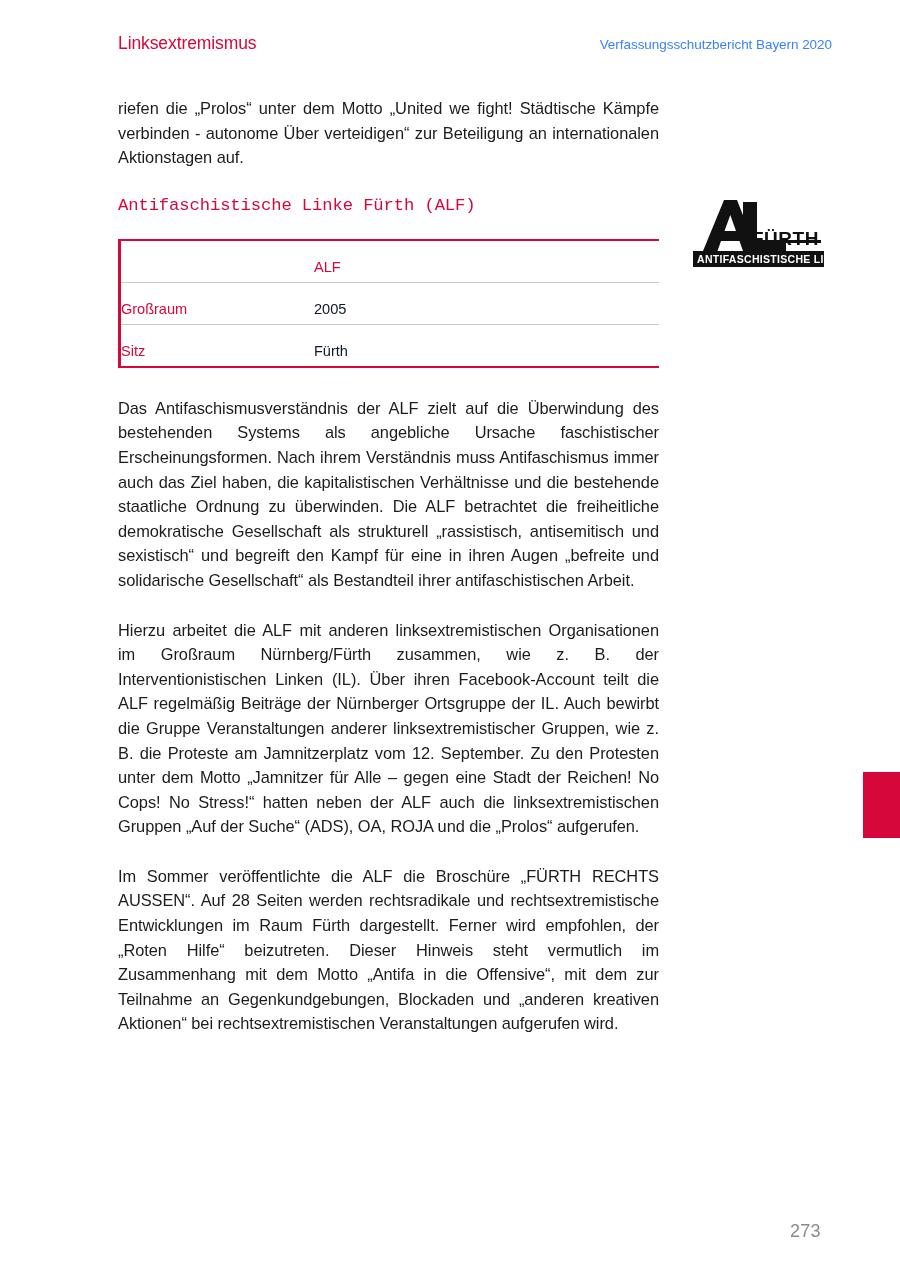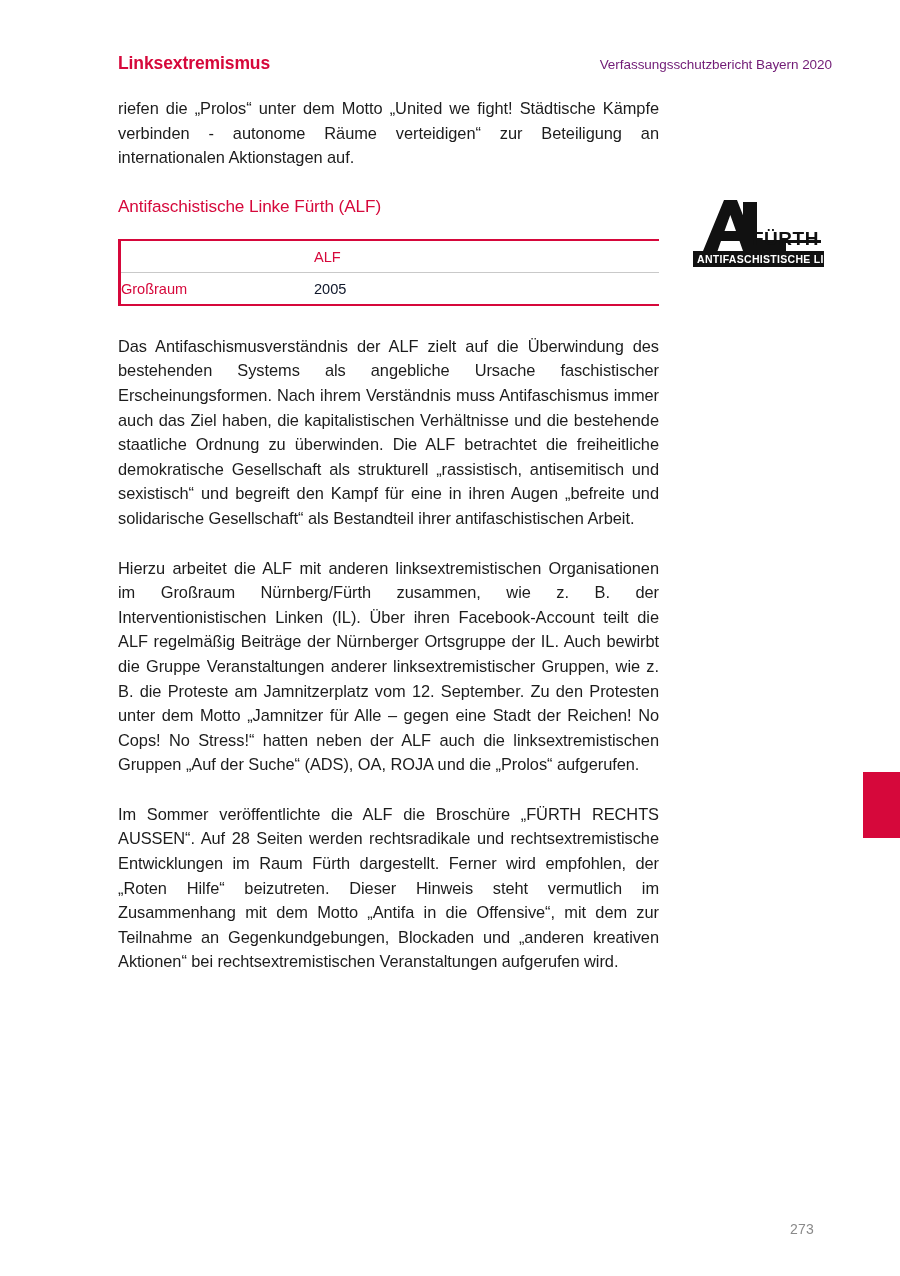--- a/index.html
+++ b/index.html
@@ -27,29 +27,28 @@
     position: absolute;
     left: 118px;
     top: 33px;
     width: 714px;
     display: flex;
     align-items: baseline;
     justify-content: space-between;
   }
   .rh-section {
     font-size: 17.5px;
-    font-weight: bold;
+    font-weight: normal;
     color: #d6083b;
     letter-spacing: -0.1px;
-    margin-top: 20px;
   }
   .rh-report {
     font-size: 13.5px;
     font-weight: normal;
-    color: #701a75;
+    color: #3b82f6;
     letter-spacing: -0.05px;
   }
 
   
   .content {
     position: absolute;
     left: 118px;
     top: 96px;
     width: 541px;
   }
@@ -66,38 +65,39 @@
   p.body.last { margin-bottom: 4px; }
 
   
   h2.section-heading {
     margin: 0 0 22px 0;
     font-size: 17.2px;
     font-weight: normal;
     color: #d6083b;
     letter-spacing: -0.1px;
     line-height: 22px;
+    font-family: Liberation Mono, monospace;
   }
 
   
   .fact-table-wrap {
     margin: 0 0 28px 0;
     width: 541px;
   }
   table.fact-table {
     width: 100%;
     border-collapse: collapse;
     border-left: 3px solid #d6083b;
     border-top: 2px solid #d6083b;
     border-bottom: 2px solid #d6083b;
     table-layout: fixed;
   }
   table.fact-table td,
   table.fact-table th {
-    padding: 7px 0 6px 0;
+    padding: 17px 0 6px 0;
     font-size: 14.6px;
     font-weight: normal;
     text-align: left;
     vertical-align: baseline;
     line-height: 18px;
     letter-spacing: -0.05px;
   }
   table.fact-table tr { border-bottom: 1px solid #c9c9c9; }
   table.fact-table tr:last-child { border-bottom: none; }
   th.col-label, td.col-label {
@@ -129,52 +129,56 @@
     width: 37px;
     height: 66px;
     background: #d6083b;
   }
 
   
   .folio {
     position: absolute;
     left: 790px;
     top: 1221px;
-    font-size: 14px;
+    font-size: 18px;
     color: #8a8a8a;
     letter-spacing: 0.2px;
   }
 </style>
 </head>
 <body>
 
 <div class="page">
 
   <div class="running-head">
     <span class="rh-section">Linksextremismus</span>
     <span class="rh-report">Verfassungsschutzbericht Bayern 2020</span>
   </div>
 
   <div class="content">
 
-    <p class="body">riefen die „Prolos“ unter dem Motto „United we fight! Städtische Kämpfe verbinden - autonome Räume verteidigen“ zur Beteiligung an internationalen Aktionstagen auf.</p>
+    <p class="body">riefen die „Prolos“ unter dem Motto „United we fight! Städtische Kämpfe verbinden - autonome Über verteidigen“ zur Beteiligung an internationalen Aktionstagen auf.</p>
 
     <h2 class="section-heading">Antifaschistische Linke Fürth (ALF)</h2>
 
     <div class="fact-table-wrap">
       <table class="fact-table">
         <tbody>
           <tr class="header-row">
             <th class="col-label"></th>
             <th class="col-value">ALF</th>
           </tr>
           <tr>
             <td class="col-label">Großraum</td>
             <td class="col-value">2005</td>
           </tr>
+          <tr>
+            <td class="col-label">Sitz</td>
+            <td class="col-value">Fürth</td>
+          </tr>
         </tbody>
       </table>
     </div>
 
     <p class="body">Das Antifaschismusverständnis der ALF zielt auf die Überwindung des bestehenden Systems als angebliche Ursache faschistischer Erscheinungsformen. Nach ihrem Verständnis muss Antifaschismus immer auch das Ziel haben, die kapitalistischen Verhältnisse und die bestehende staatliche Ordnung zu überwinden. Die ALF betrachtet die freiheitliche demokratische Gesellschaft als strukturell „rassistisch, antisemitisch und sexistisch“ und begreift den Kampf für eine in ihren Augen „befreite und solidarische Gesellschaft“ als Bestandteil ihrer antifaschistischen Arbeit.</p>
 
     <p class="body">Hierzu arbeitet die ALF mit anderen linksextremistischen Organisationen im Großraum Nürnberg/Fürth zusammen, wie z. B. der Interventionistischen Linken (IL). Über ihren Facebook-Account teilt die ALF regelmäßig Beiträge der Nürnberger Ortsgruppe der IL. Auch bewirbt die Gruppe Veranstaltungen anderer linksextremistischer Gruppen, wie z. B. die Proteste am Jamnitzerplatz vom 12. September. Zu den Protesten unter dem Motto „Jamnitzer für Alle – gegen eine Stadt der Reichen! No Cops! No Stress!“ hatten neben der ALF auch die linksextremistischen Gruppen „Auf der Suche“ (ADS), OA, ROJA und die „Prolos“ aufgerufen.</p>
 
 
     <p class="body last">Im Sommer veröffentlichte die ALF die Broschüre „FÜRTH RECHTS AUSSEN“. Auf 28 Seiten werden rechtsradikale und rechtsextremistische Entwicklungen im Raum Fürth dargestellt. Ferner wird empfohlen, der „Roten Hilfe“ beizutreten. Dieser Hinweis steht vermutlich im Zusammenhang mit dem Motto „Antifa in die Offensive“, mit dem zur Teilnahme an Gegenkundgebungen, Blockaden und „anderen kreativen Aktionen“ bei rechtsextremistischen Veranstaltungen aufgerufen wird.</p>

